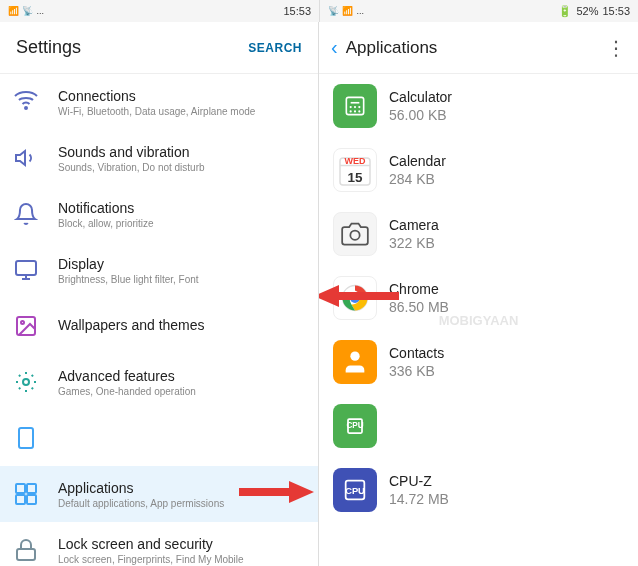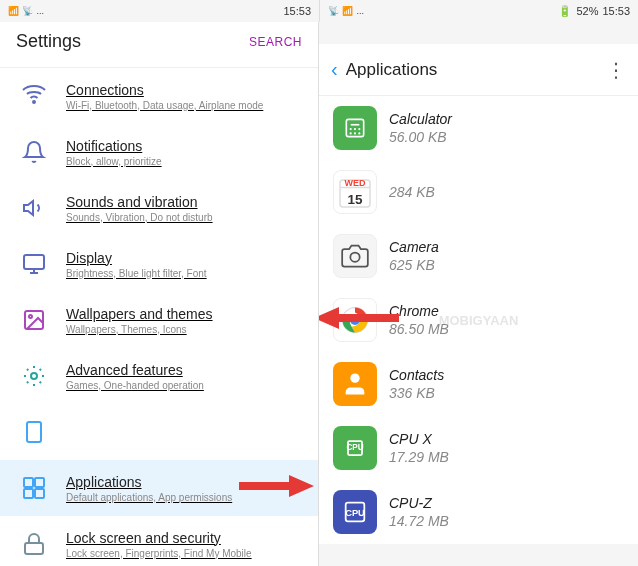--- a/index.html
+++ b/index.html
@@ -29,21 +29,20 @@
       color: #333;
     }
     .status-bar-left { background: #f5f5f5; }
     .status-bar-right { background: #f5f5f5; border-left: 1px solid #ddd; }
 
     
     .panels {
       display: flex;
       flex: 1;
       overflow: hidden;
-      align-items: center;
     }
 
     
     .left-panel {
       width: 319px;
       background: #fff;
       display: flex;
       flex-direction: column;
       border-right: 1px solid #ddd;
       overflow: hidden;
@@ -56,37 +55,36 @@
       padding: 0 16px;
       border-bottom: 1px solid #eee;
     }
     .left-header-title {
       font-size: 18px;
       font-weight: 400;
       color: #222;
     }
     .search-btn {
       font-size: 12px;
-      color: #a21caf;
-      font-weight: 400;
+      color: #0369a1;
+      font-weight: 700;
       letter-spacing: 0.5px;
       cursor: pointer;
     }
     .settings-list {
       overflow-y: auto;
       flex: 1;
     }
     .settings-item {
       display: flex;
       align-items: center;
-      padding: 10px 16px;
+      padding: 10px 8px;
       min-height: 56px;
       cursor: pointer;
       position: relative;
-      text-decoration: underline;
     }
     .settings-item.active { background: #e8f4fd; }
     .settings-item-icon {
       width: 36px;
       height: 36px;
       display: flex;
       align-items: center;
       justify-content: center;
       margin-right: 14px;
       flex-shrink: 0;
@@ -164,21 +162,21 @@
       height: 44px;
       border-radius: 8px;
       margin-right: 12px;
       display: flex;
       align-items: center;
       justify-content: center;
       flex-shrink: 0;
       font-size: 22px;
       font-weight: bold;
     }
-    .app-info { flex: 1; font-style: italic; }
+    .app-info { flex: 1; }
     .app-name {
       font-size: 14px;
       color: #222;
       margin-bottom: 2px;
     }
     .app-size {
       font-size: 14px;
       color: #888;
     }
 
@@ -248,39 +246,39 @@
             </svg>
     </div>
     <div class="settings-item-text">
       <div class="settings-item-title">Connections</div>
       <div class="settings-item-subtitle">Wi-Fi, Bluetooth, Data usage, Airplane mode</div>
     </div>
   </div>
         <div class="settings-item">
     <div class="settings-item-icon">
       <svg viewBox="0 0 24 24" fill="none" stroke="#5C6BC0" stroke-width="2">
+              <polygon points="11,5 6,9 2,9 2,15 6,15 11,19"></polygon>
+              <path d="M15.54 8.46a5 5 0 0 1 0 7.07"></path>
+            </svg>
+    </div>
+    <div class="settings-item-text">
+      <div class="settings-item-title">Sounds and vibration</div>
+      <div class="settings-item-subtitle">Sounds, Vibration, Do not disturb</div>
+    </div>
+  </div>
+        <div class="settings-item">
+    <div class="settings-item-icon">
+      <svg viewBox="0 0 24 24" fill="none" stroke="#5C6BC0" stroke-width="2">
               <path d="M18 8A6 6 0 0 0 6 8c0 7-3 9-3 9h18s-3-2-3-9"></path>
               <path d="M13.73 21a2 2 0 0 1-3.46 0"></path>
             </svg>
     </div>
     <div class="settings-item-text">
       <div class="settings-item-title">Notifications</div>
       <div class="settings-item-subtitle">Block, allow, prioritize</div>
-    </div>
-  </div>
-        <div class="settings-item">
-    <div class="settings-item-icon">
-      <svg viewBox="0 0 24 24" fill="none" stroke="#5C6BC0" stroke-width="2">
-              <polygon points="11,5 6,9 2,9 2,15 6,15 11,19"></polygon>
-              <path d="M15.54 8.46a5 5 0 0 1 0 7.07"></path>
-            </svg>
-    </div>
-    <div class="settings-item-text">
-      <div class="settings-item-title">Sounds and vibration</div>
-      <div class="settings-item-subtitle">Sounds, Vibration, Do not disturb</div>
     </div>
   </div>
         <div class="settings-item">
     <div class="settings-item-icon">
       <svg viewBox="0 0 24 24" fill="none" stroke="#5C6BC0" stroke-width="2">
               <rect x="2" y="3" width="20" height="14" rx="2"></rect>
               <line x1="8" y1="21" x2="16" y2="21"></line>
               <line x1="12" y1="17" x2="12" y2="21"></line>
             </svg>
     </div>
@@ -292,21 +290,20 @@
         <div class="settings-item">
     <div class="settings-item-icon">
       <svg viewBox="0 0 24 24" fill="none" stroke="#AB47BC" stroke-width="2">
               <rect x="3" y="3" width="18" height="18" rx="2"></rect>
               <circle cx="8.5" cy="8.5" r="1.5"></circle>
               <polyline points="21 15 16 10 5 21"></polyline>
             </svg>
     </div>
     <div class="settings-item-text">
       <div class="settings-item-title">Wallpapers and themes</div>
-      <div class="settings-item-subtitle">Wallpapers, Themes, Icons</div>
     </div>
   </div>
         <div class="settings-item">
     <div class="settings-item-icon">
       <svg viewBox="0 0 24 24" fill="none" stroke="#26A69A" stroke-width="2">
               <circle cx="12" cy="12" r="3"></circle>
               <path d="M19.07 4.93l-1.41 1.41"></path>
               <path d="M4.93 4.93l1.41 1.41"></path>
               <path d="M12 2v2"></path>
               <path d="M12 20v2"></path>
@@ -392,33 +389,34 @@
         <div class="app-item">
     <div class="app-icon" style="background:#fff; border: 1px solid #eee;">
       <svg viewBox="0 0 24 24" width="36" height="36">
               <rect x="2" y="4" width="20" height="18" rx="2" fill="#fff" stroke="#ddd"></rect>
               <line x1="2" y1="9" x2="22" y2="9" stroke="#ddd"></line>
               <text x="12" y="20" text-anchor="middle" font-size="9" fill="#333" font-weight="bold">15</text>
               <text x="12" y="8" text-anchor="middle" font-size="6" fill="#f44336" font-weight="bold">WED</text>
             </svg>
     </div>
     <div class="app-info">
+      <div class="app-name">Calendar</div>
       <div class="app-size">284 KB</div>
     </div>
   </div>
         <div class="app-item">
     <div class="app-icon" style="background:#f5f5f5; border: 1px solid #eee;">
       <svg viewBox="0 0 24 24" width="28" height="28" fill="none" stroke="#555" stroke-width="1.5">
               <path d="M23 19a2 2 0 0 1-2 2H3a2 2 0 0 1-2-2V8a2 2 0 0 1 2-2h4l2-3h6l2 3h4a2 2 0 0 1 2 2z"></path>
               <circle cx="12" cy="13" r="4"></circle>
             </svg>
     </div>
     <div class="app-info">
       <div class="app-name">Camera</div>
-      <div class="app-size">625 KB</div>
+      <div class="app-size">322 KB</div>
     </div>
   </div>
         <div class="app-item">
     <div class="app-icon" style="background:#fff; border: 1px solid #eee;">
       <svg viewBox="0 0 24 24" width="30" height="30">
               <circle cx="12" cy="12" r="10" fill="none" stroke="#ddd" stroke-width="1"></circle>
               <circle cx="12" cy="12" r="4" fill="#4285F4"></circle>
               <path d="M12 2 A10 10 0 0 1 22 12 L16 12 A6 6 0 0 0 12 6 Z" fill="#EA4335"></path>
               <path d="M22 12 A10 10 0 0 1 12 22 L9 17 A6 6 0 0 0 16 12 Z" fill="#FBBC05"></path>
               <path d="M12 22 A10 10 0 0 1 2 12 L8 12 A6 6 0 0 0 9 17 Z" fill="#34A853"></path>
@@ -446,24 +444,20 @@
       <div class="app-size">336 KB</div>
     </div>
   </div>
         <div class="app-item">
     <div class="app-icon" style="background:#4CAF50; ">
       <svg viewBox="0 0 24 24" width="28" height="28" fill="white">
               <rect x="6" y="6" width="12" height="12" rx="1" fill="none" stroke="white" stroke-width="1.5"></rect>
               <text x="12" y="14" text-anchor="middle" font-size="7" fill="white" font-weight="bold">CPU</text>
             </svg>
     </div>
-    <div class="app-info">
-      <div class="app-name">CPU X</div>
-      <div class="app-size">17.29 MB</div>
-    </div>
   </div>
         <div class="app-item">
     <div class="app-icon" style="background:#3F51B5; ">
       <svg viewBox="0 0 24 24" width="28" height="28" fill="white">
               <rect x="4" y="4" width="16" height="16" rx="2" fill="none" stroke="white" stroke-width="1.5"></rect>
               <text x="12" y="15" text-anchor="middle" font-size="8" fill="white" font-weight="bold">CPU</text>
             </svg>
     </div>
     <div class="app-info">
       <div class="app-name">CPU-Z</div>

